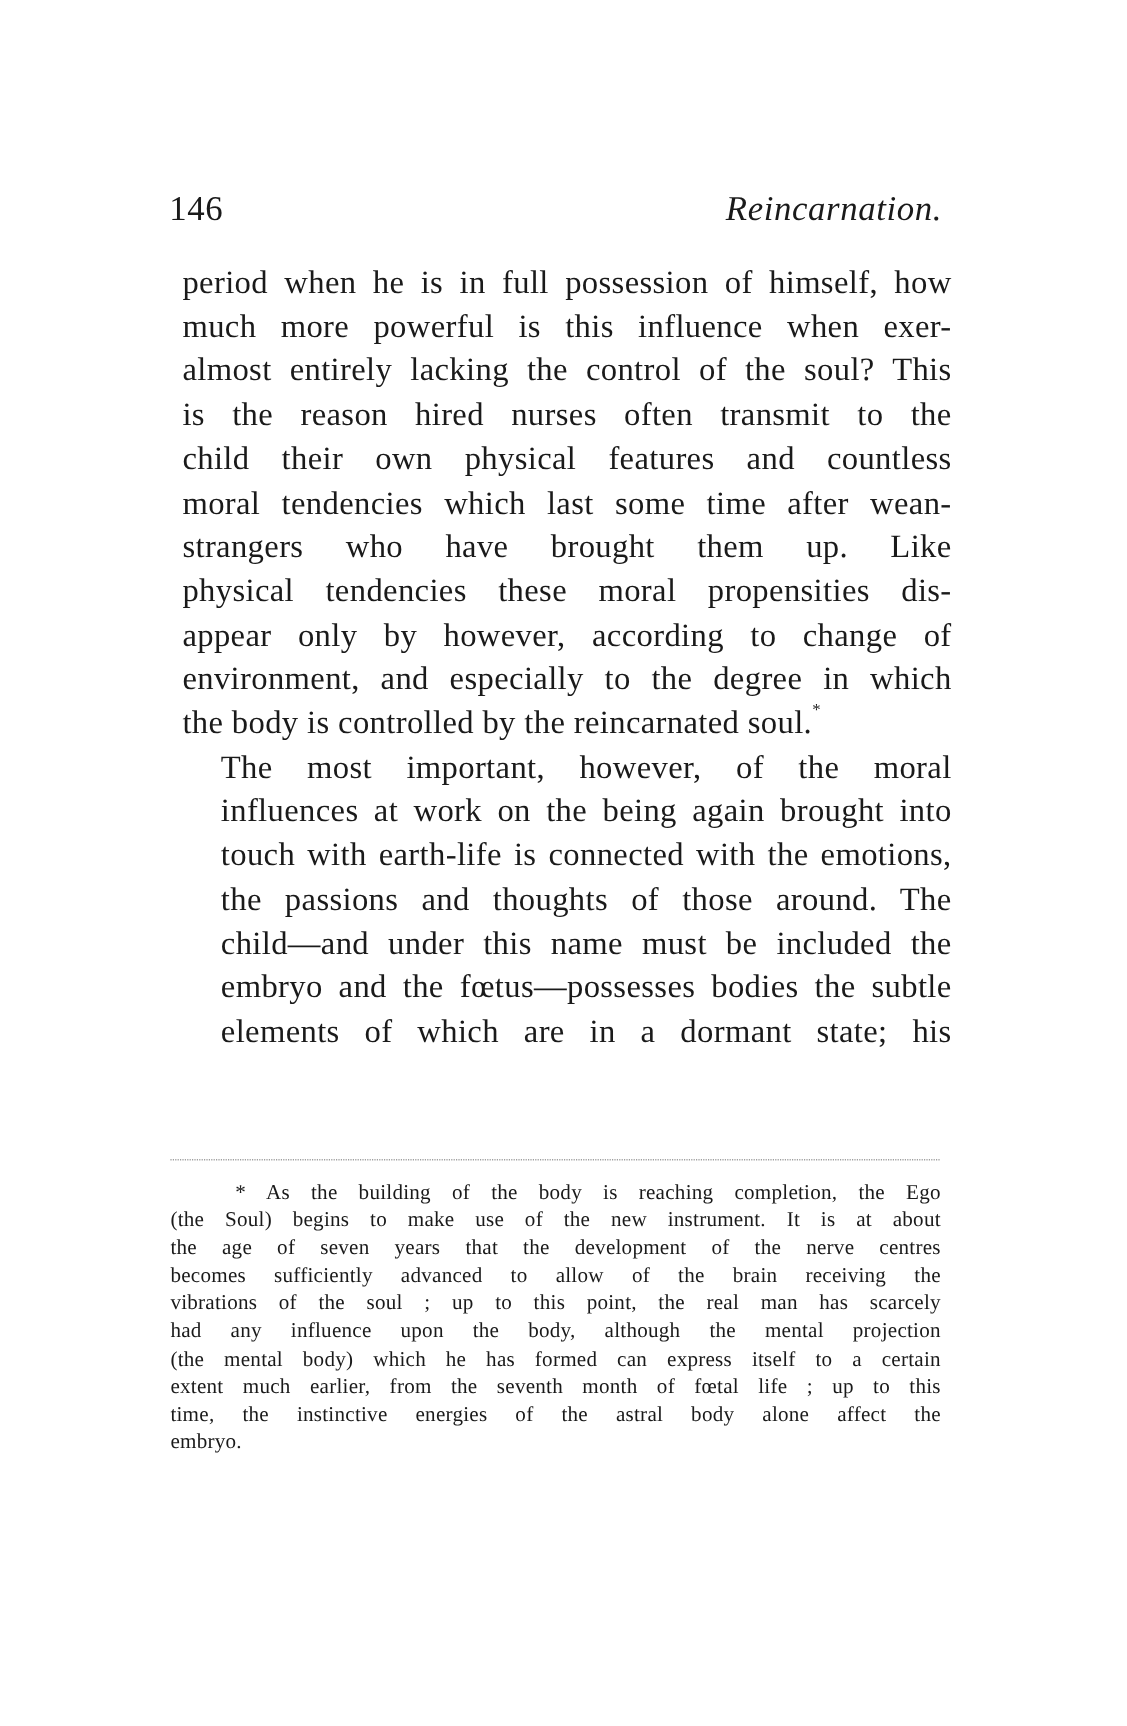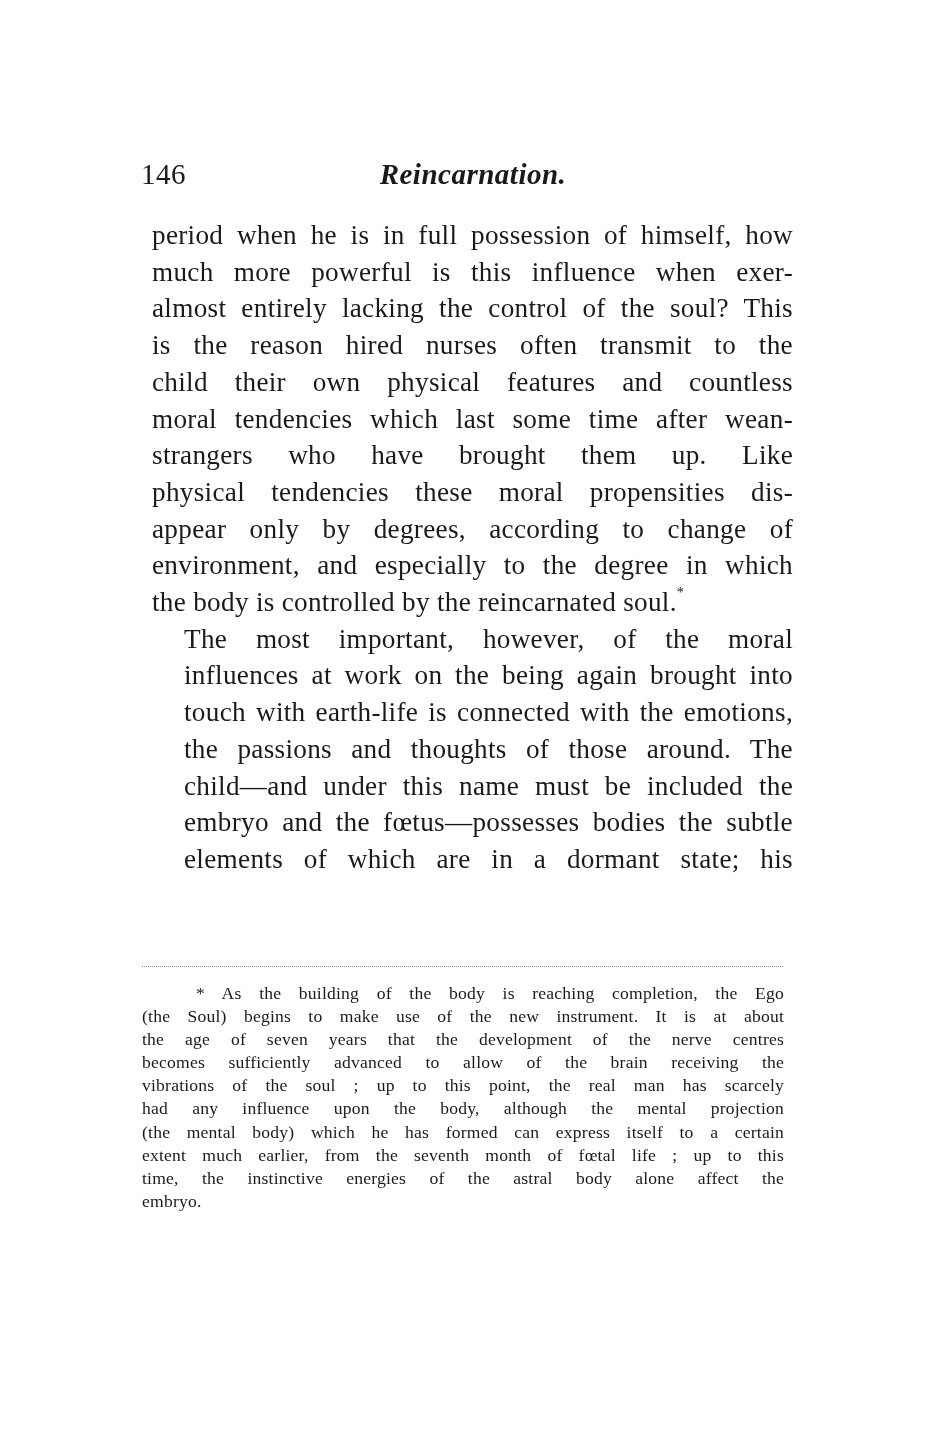--- a/index.html
+++ b/index.html
@@ -27,26 +27,25 @@
     left: 0;
     top: 0;
     font-size: 29px;
     letter-spacing: 0.5px;
   }
   .running-title {
     position: absolute;
     left: 0;
     right: 0;
     top: 0;
-    text-align: center;
+    text-align: right;
     font-style: italic;
     font-size: 29px;
     letter-spacing: 0.5px;
     padding-left: 20px;
-    font-weight: bold;
   }
   .body-text {
     position: absolute;
     top: 217px;
     left: 142px;
     width: 641px;
     font-size: 27.2px;
     line-height: 36.7px;
     text-align: justify;
     letter-spacing: 0.3px;
@@ -109,21 +108,21 @@
 <div class="body-text">
   <p>
     <span class="line">period when he is in full possession of himself, how</span>
     <span class="line">much more powerful is this influence when exer-</span>
     <span class="line">almost entirely lacking the control of the soul? This</span>
     <span class="line">is the reason hired nurses often transmit to the</span>
     <span class="line">child their own physical features and countless</span>
     <span class="line">moral tendencies which last some time after wean-</span>
     <span class="line">strangers who have brought them up. Like</span>
     <span class="line">physical tendencies these moral propensities dis-</span>
-    <span class="line">appear only by degrees, according to change of</span>
+    <span class="line">appear only by however, according to change of</span>
     <span class="line">environment, and especially to the degree in which</span>
     <span class="line last"><span>the body is controlled by the reincarnated soul.</span><sup class="fn-mark">*</sup></span>
   </p>
   <p class="indent">
     <span class="line" style="text-indent:32px">The most important, however, of the moral</span>
     <span class="line">influences at work on the being again brought into</span>
     <span class="line">touch with earth-life is connected with the emotions,</span>
     <span class="line">the passions and thoughts of those around. The</span>
     <span class="line">child—and under this name must be included the</span>
     <span class="line">embryo and the fœtus—possesses bodies the subtle</span>

